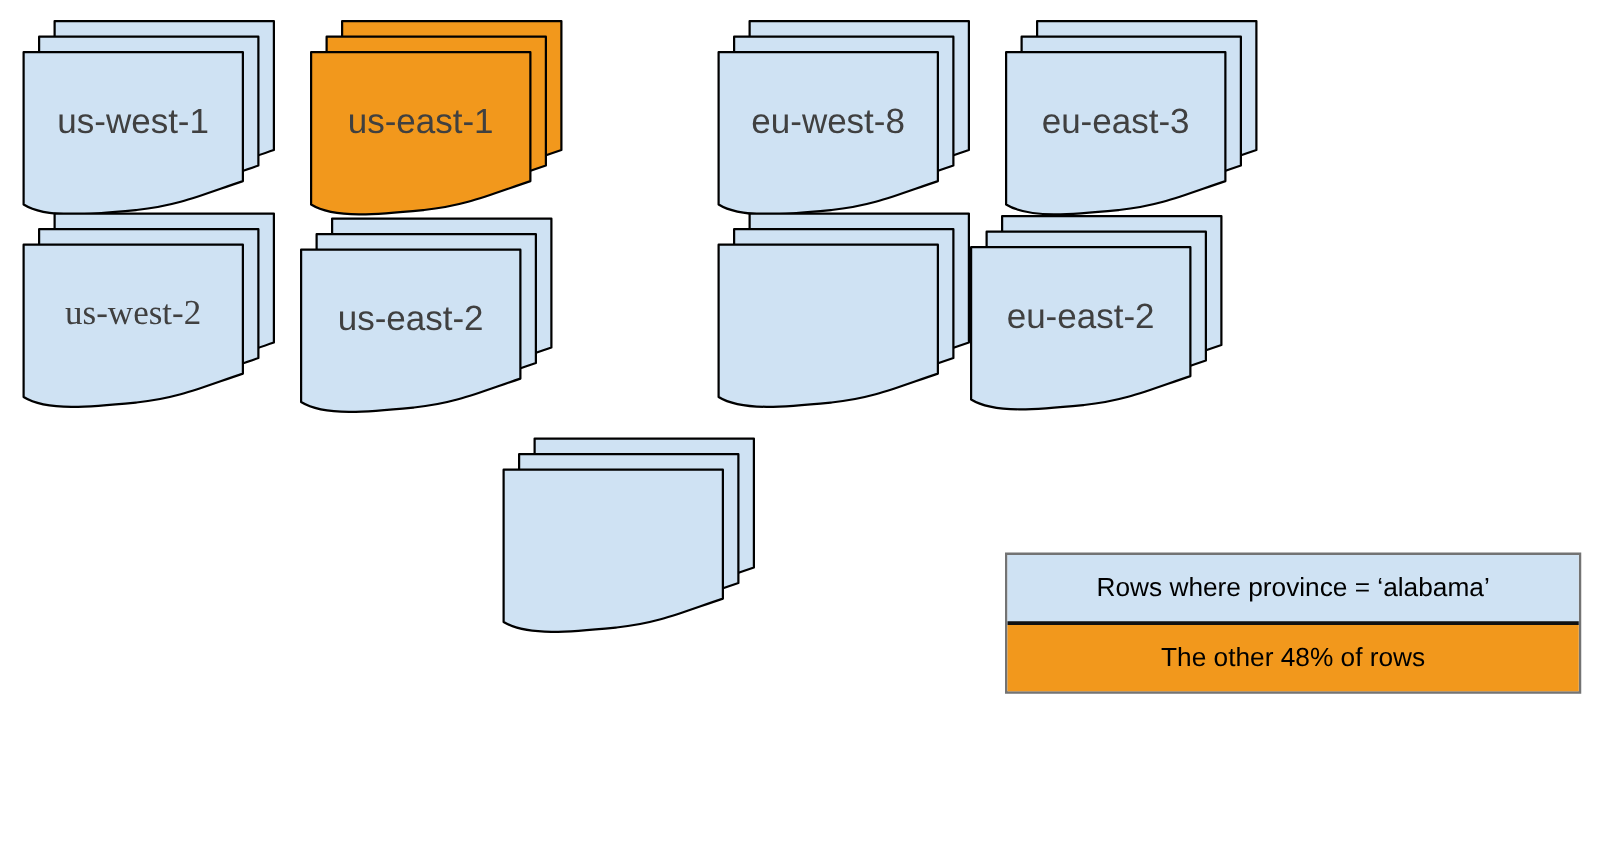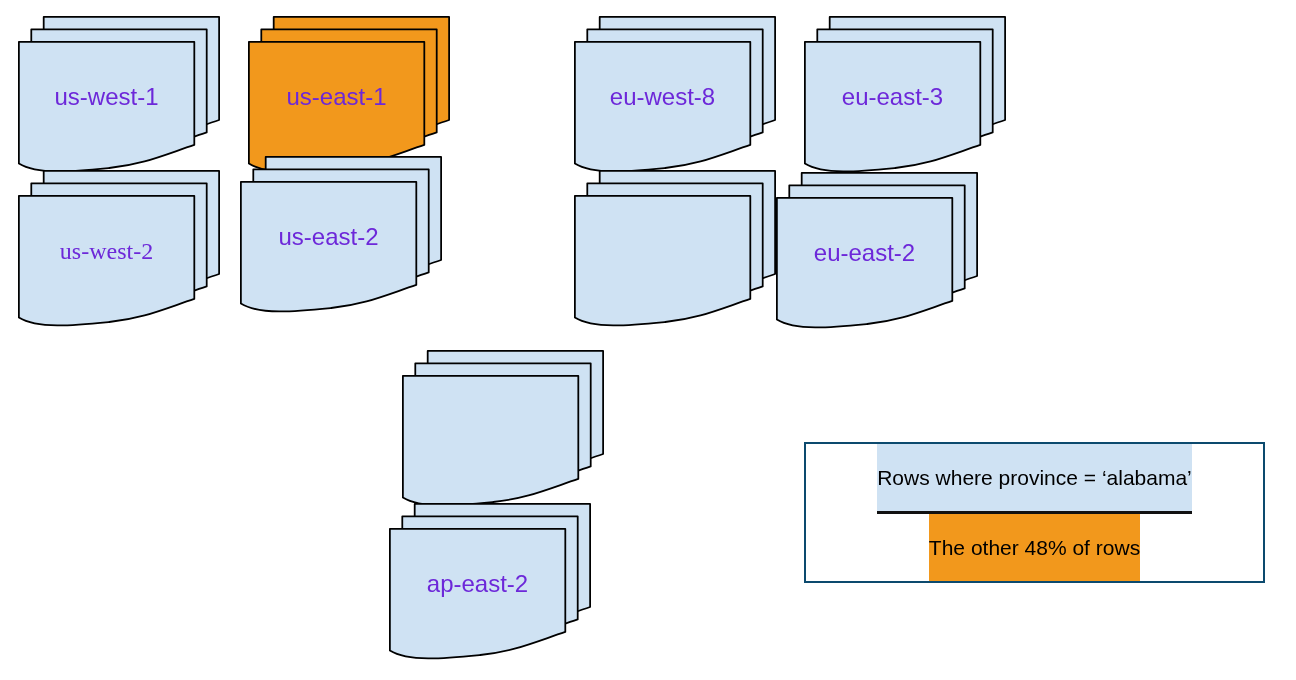--- a/index.html
+++ b/index.html
@@ -38,48 +38,47 @@
   }
   .stack-label {
     position: absolute;
     left: 0;
     top: 25px;
     width: 177px;
     height: 112px;
     display: flex;
     align-items: center;
     justify-content: center;
-    font-size: 24px;
-    color: #6d28d9;
+    font-size: 28px;
+    color: #404040;
     pointer-events: none;
     white-space: nowrap;
   }
   
   .pos-us-west-1 { left: 18px;  top: 16px; }
   .pos-us-east-1 { left: 248px; top: 16px; text-align: right; }
   .pos-eu-west-1 { left: 574px; top: 16px; }
   .pos-eu-east-1 { left: 804px; top: 16px; }
   .pos-us-west-2 { left: 18px;  top: 170px; font-family: Liberation Serif, serif; }
-  .pos-us-east-2 { left: 240px; top: 156px; }
+  .pos-us-east-2 { left: 240px; top: 174px; }
   .pos-eu-west-2 { left: 574px; top: 170px; }
   .pos-eu-east-2 { left: 776px; top: 172px; }
   .pos-ap-east-1 { left: 402px; top: 350px; }
   .pos-ap-east-2 { left: 389px; top: 503px; }
 
   .legend {
     position: absolute;
     left: 804px;
     top: 442px;
     width: 461px;
-    height: 141px;
-    border: 2px solid #0c4a6e;
+    height: 113px;
+    border: 2px solid #737373;
     box-sizing: border-box;
     display: flex;
     flex-direction: column;
-    align-items: center;
   }
   .legend-row {
     flex: 1;
     display: flex;
     align-items: center;
     justify-content: center;
     font-size: 21px;
     color: #000000;
   }
   .legend-row--page {
@@ -173,28 +172,20 @@
   </div>
 
   <div class="stack pos-ap-east-1">
     <svg viewBox="0 0 228 171" preserveAspectRatio="none">
       <use class="sheet" href="#docshape" x="28" y="0"></use>
       <use class="sheet" href="#docshape" x="14" y="14"></use>
       <use class="sheet" href="#docshape" x="0" y="28"></use>
     </svg>
   </div>
 
-  <div class="stack pos-ap-east-2">
-    <svg viewBox="0 0 228 171" preserveAspectRatio="none">
-      <use class="sheet" href="#docshape" x="28" y="0"></use>
-      <use class="sheet" href="#docshape" x="14" y="14"></use>
-      <use class="sheet" href="#docshape" x="0" y="28"></use>
-    </svg>
-    <div class="stack-label">ap-east-2</div>
-  </div>
 
   <div class="legend">
     <div class="legend-row legend-row--page">
       <span>Rows where province = ‘alabama’</span>
     </div>
     <div class="legend-row legend-row--highlight">
       <span>The other 48% of rows</span>
     </div>
   </div>
 

